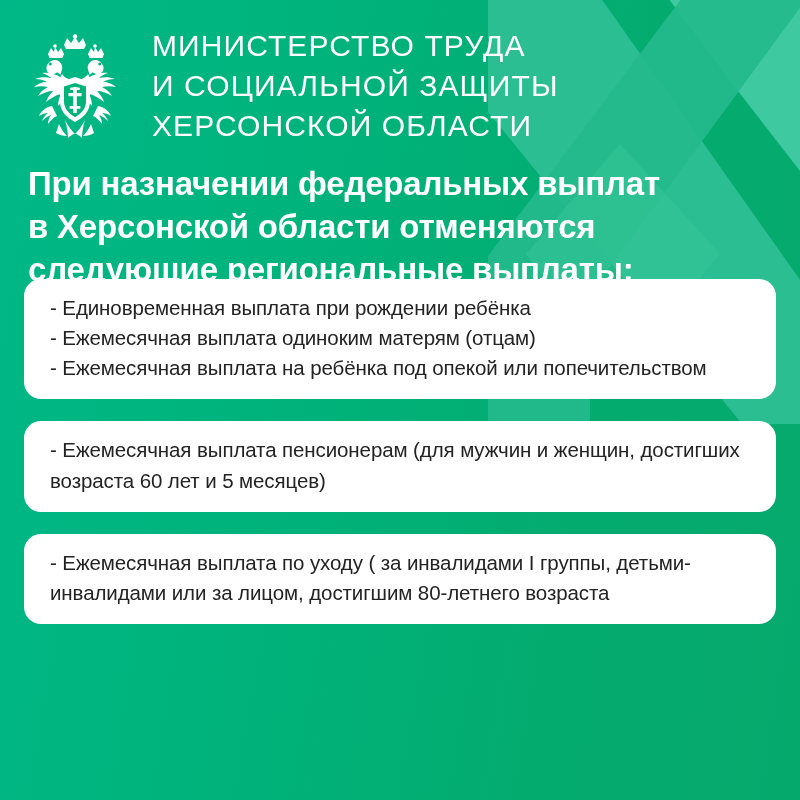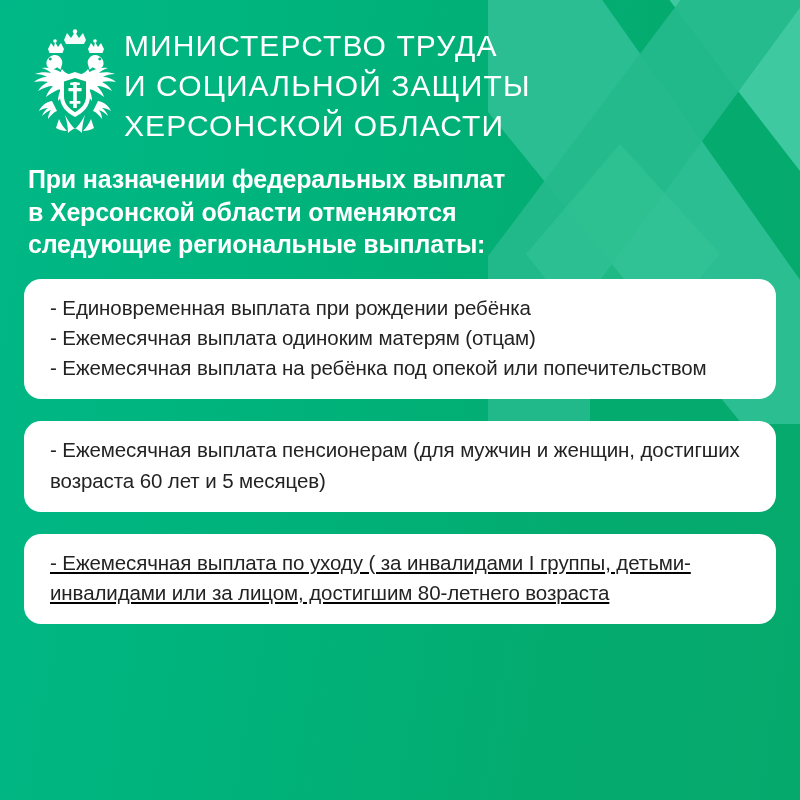--- a/index.html
+++ b/index.html
@@ -34,22 +34,22 @@
   }
   .x-deco svg { display: block; width: 100%; height: 100%; }
 
   
   .header {
     position: absolute;
     top: 22px;
     left: 32px;
     right: 24px;
     display: flex;
-    align-items: center;
-    gap: 6px;
+    align-items: flex-end;
+    gap: 34px;
   }
 
   .emblem {
     flex: 0 0 auto;
     width: 86px;
     height: 112px;
     margin-top: 2px;
   }
   .emblem svg { display: block; width: 100%; height: 100%; }
 
@@ -64,21 +64,21 @@
     white-space: pre-line;
   }
 
   
   .headline {
     position: absolute;
     top: 163px;
     left: 28px;
     width: 735px;
     color: #ffffff;
-    font-size: 25px;
+    font-size: 33px;
     line-height: 1.30;
     font-weight: 700;
     letter-spacing: -0.2px;
     white-space: pre-line;
   }
 
   
   .cards {
     position: absolute;
     top: 279px;
@@ -86,21 +86,21 @@
     width: 752px;
   }
 
   .card {
     background: #ffffff;
     border-radius: 17px;
     box-sizing: border-box;
     padding: 14px 26px 16px 26px;
     margin-bottom: 22px;
   }
-  .card:last-child { margin-bottom: 2px; text-decoration: underline; }
+  .card:last-child { margin-bottom: 2px; }
 
   .card-line {
     color: #232323;
     font-size: 20.5px;
     line-height: 1.47;
     font-weight: 400;
     letter-spacing: -0.1px;
   }
 </style>
 </head>

